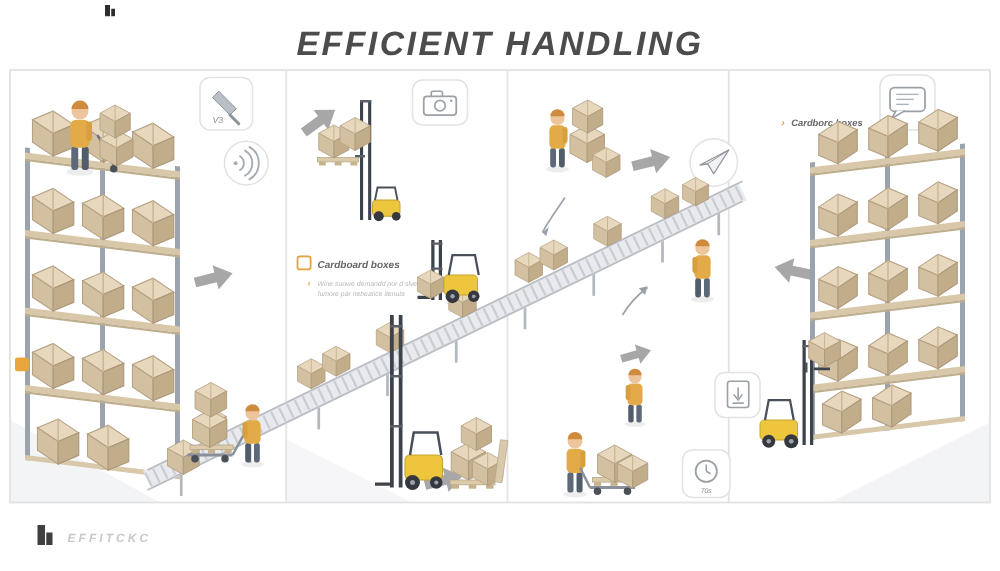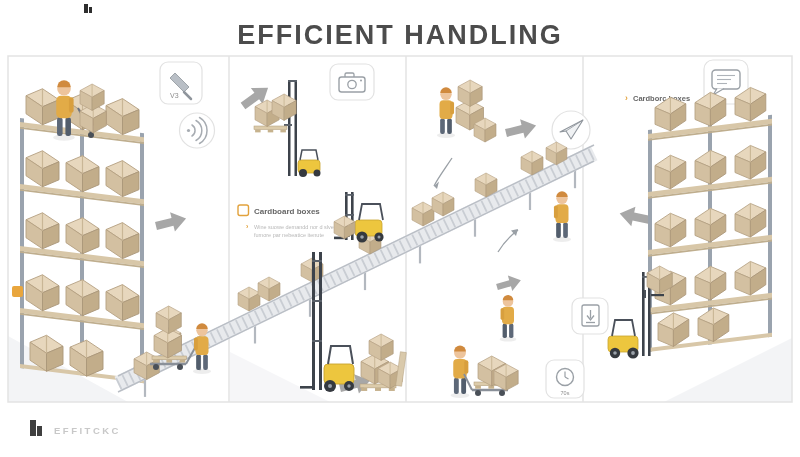--- a/index.html
+++ b/index.html
@@ -1,17 +1,17 @@
 <!DOCTYPE html>
 <html><head>
 <meta charset="utf-8">
 <style>
   html,body{margin:0;padding:0;background:#ffffff;}
   .stage{position:relative;width:800px;height:457px;background:#ffffff;overflow:hidden;
-         font-family:"Liberation Sans",sans-serif;}
+         font-family:"Liberation Sans",sans-serif;font-style:italic;}
   svg{display:block;}
   svg text{font-family:"Liberation Sans",sans-serif;}
   .title-text{font-weight:bold;letter-spacing:2px;fill:#4c4c4c;}
   .label-bold{font-weight:bold;fill:#666666;}
   .label-desc{fill:#b8b8b8;}
   .label-chevron{fill:#e2a23c;font-weight:bold;}
   .badge-text{fill:#8d8d8d;}
   .logo-text{fill:#c8c8c8;font-weight:bold;letter-spacing:2.5px;}
 </style>
 </head>

